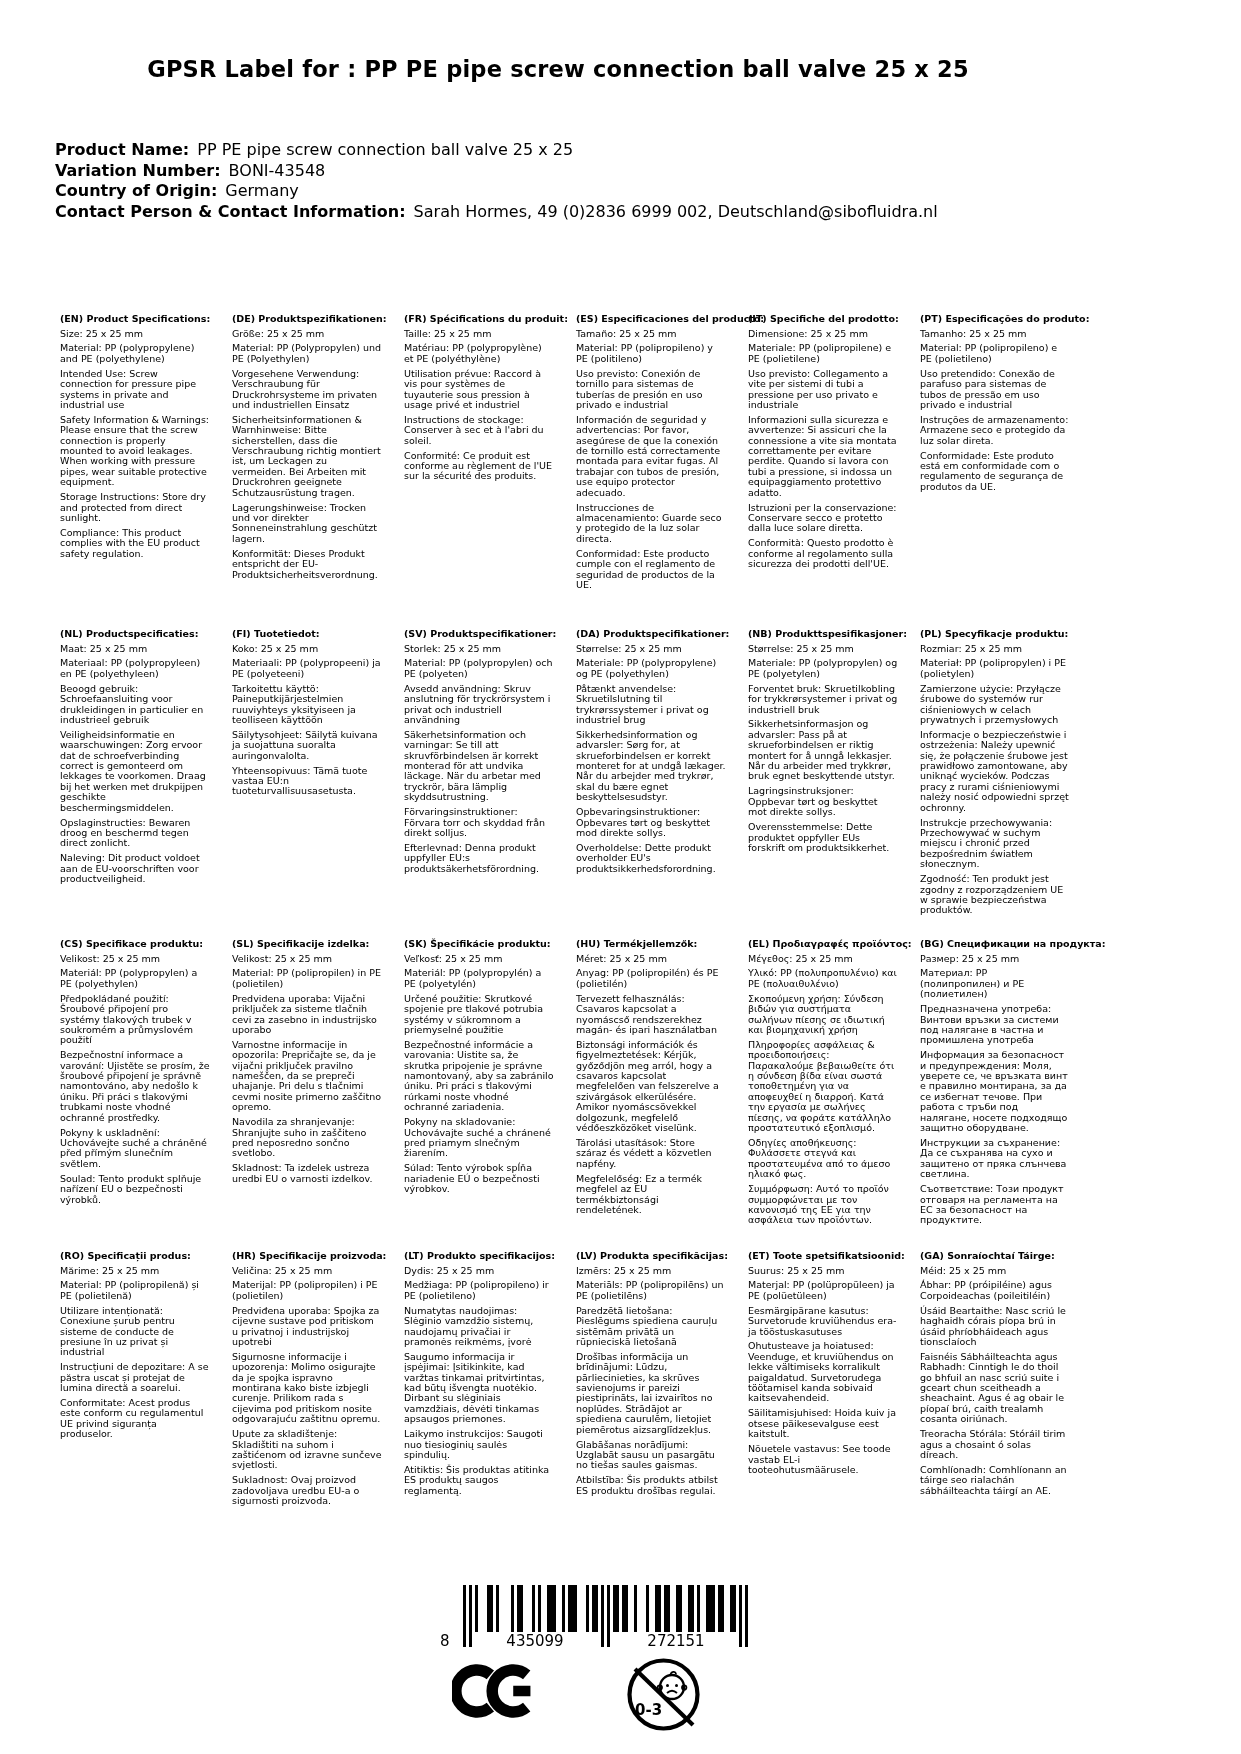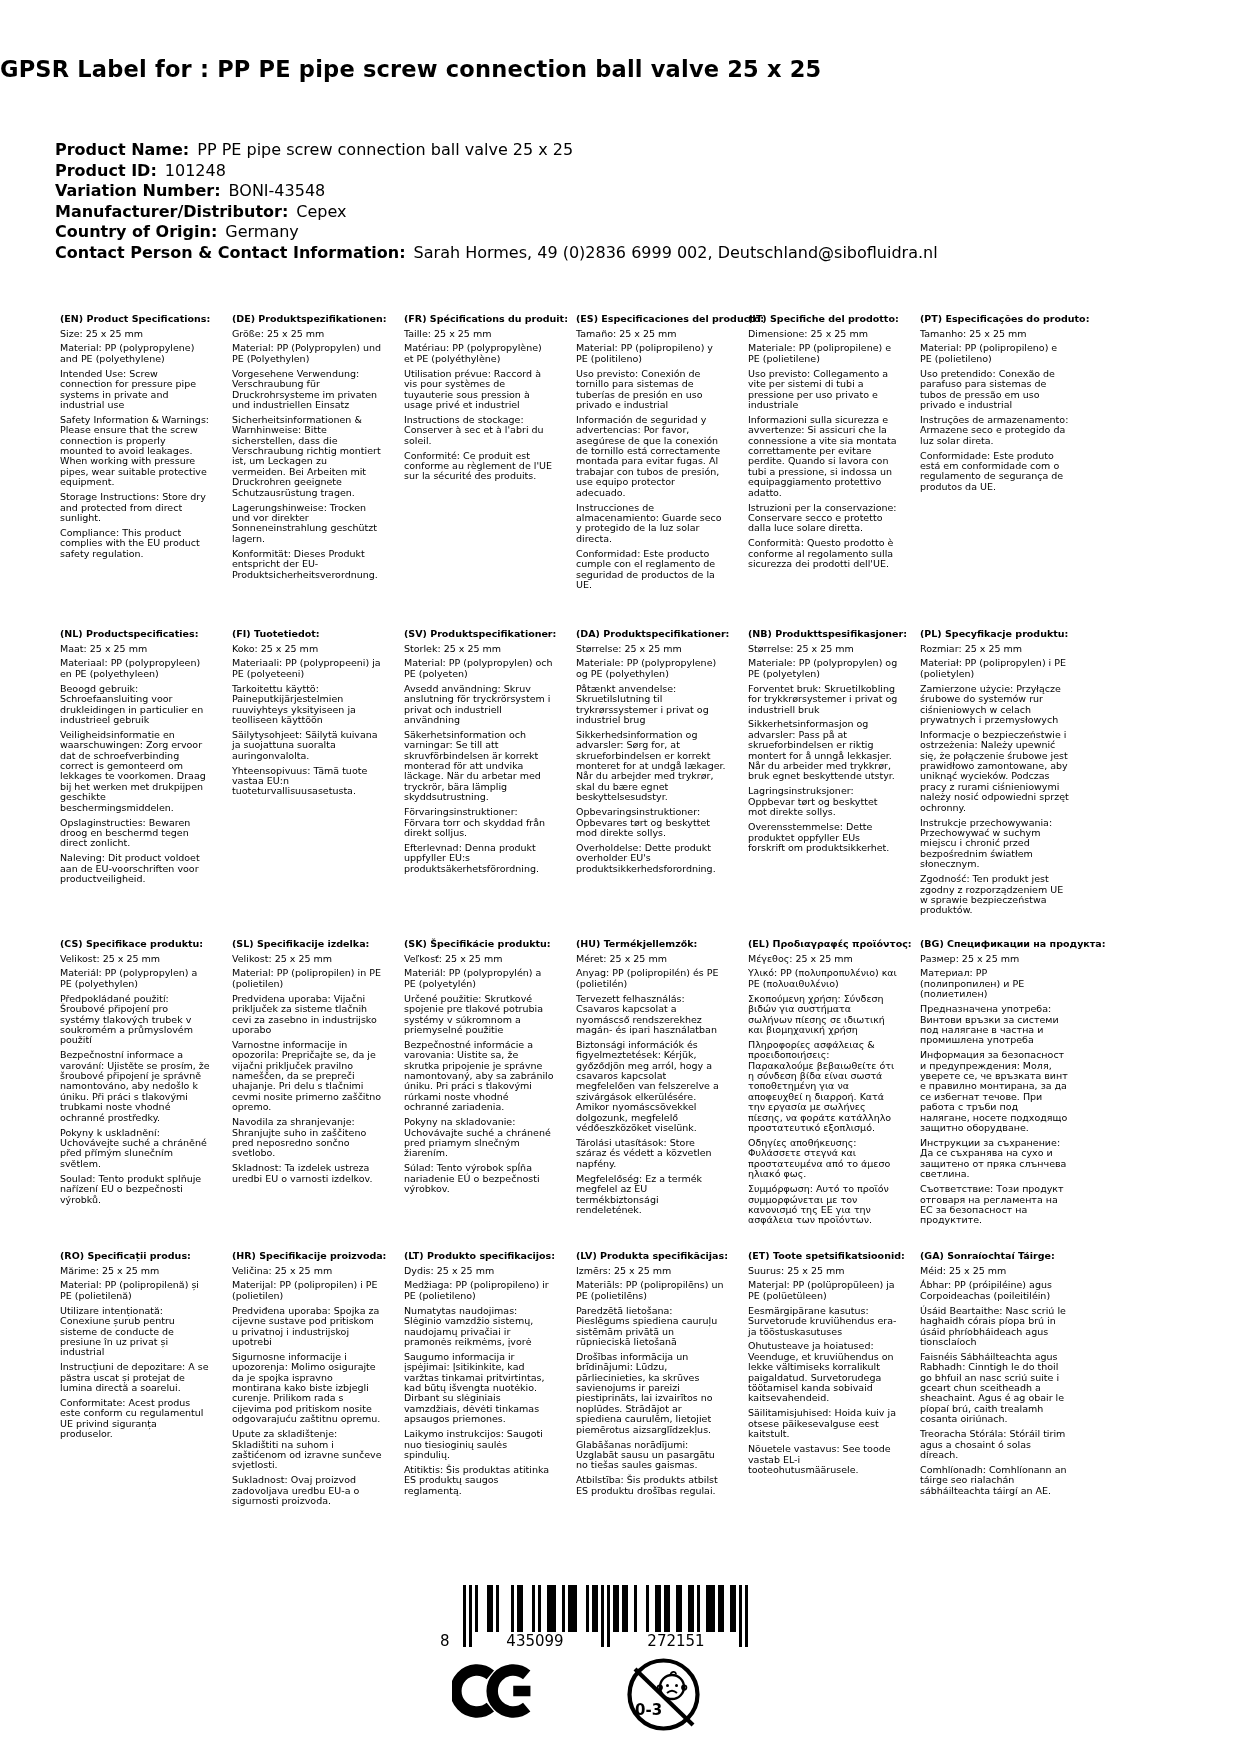--- a/index.html
+++ b/index.html
@@ -3,21 +3,21 @@
 <meta charset="utf-8">
 <style>
   html,body{margin:0;padding:0}
   body{
     width:1241px;height:1754px;background:#ffffff;color:#000;
     font-family:"DejaVu Sans","Liberation Sans",sans-serif;
     position:relative;overflow:hidden;
   }
   .page{position:absolute;inset:0}
   .title{
-    position:absolute;top:56px;left:0;width:1116px;text-align:left;
+    position:absolute;top:56px;left:0;width:1116px;text-align:center;
     font-size:22.5px;font-weight:bold;letter-spacing:.2px;
   }
   .info{position:absolute;left:55px;top:140px;font-size:16px;line-height:20.6px}
   .info-row{white-space:nowrap}
   .info-label{font-weight:bold;margin-right:8px}
   .lang-grid{
     position:absolute;left:60px;top:313px;
     display:grid;grid-template-columns:repeat(6,150px);column-gap:22px;
     grid-template-rows:315px 310px 312px auto;
   }
@@ -36,23 +36,21 @@
 </style>
 </head>
 <body>
 
 <div class="page">
 
   <div class="title">GPSR Label for : PP PE pipe screw connection ball valve 25 x 25</div>
 
   <div class="info" id="infoBlock">
       <div class="info-row"><span class="info-label">Product Name:</span><span class="info-value">PP PE pipe screw connection ball valve 25 x 25</span></div>
-      <div class="info-row"><span class="info-label">Product ID:</span><span class="info-value">101248</span></div>
       <div class="info-row"><span class="info-label">Variation Number:</span><span class="info-value">BONI-43548</span></div>
-      <div class="info-row"><span class="info-label">Manufacturer/Distributor:</span><span class="info-value">Cepex</span></div>
       <div class="info-row"><span class="info-label">Country of Origin:</span><span class="info-value">Germany</span></div>
       <div class="info-row"><span class="info-label">Contact Person &amp; Contact Information:</span><span class="info-value">Sarah Hormes, 49 (0)2836 6999 002, Deutschland@sibofluidra.nl</span></div>
     </div>
 
   <div class="lang-grid" id="langGrid">
       <div class="lang-block">
         <div class="lang-heading">(EN) Product Specifications:</div>
         <p class="lang-par">Size: 25 x 25 mm</p>
         <p class="lang-par">Material: PP (polypropylene) and PE (polyethylene)</p>
         <p class="lang-par">Intended Use: Screw connection for pressure pipe systems in private and industrial use</p>

